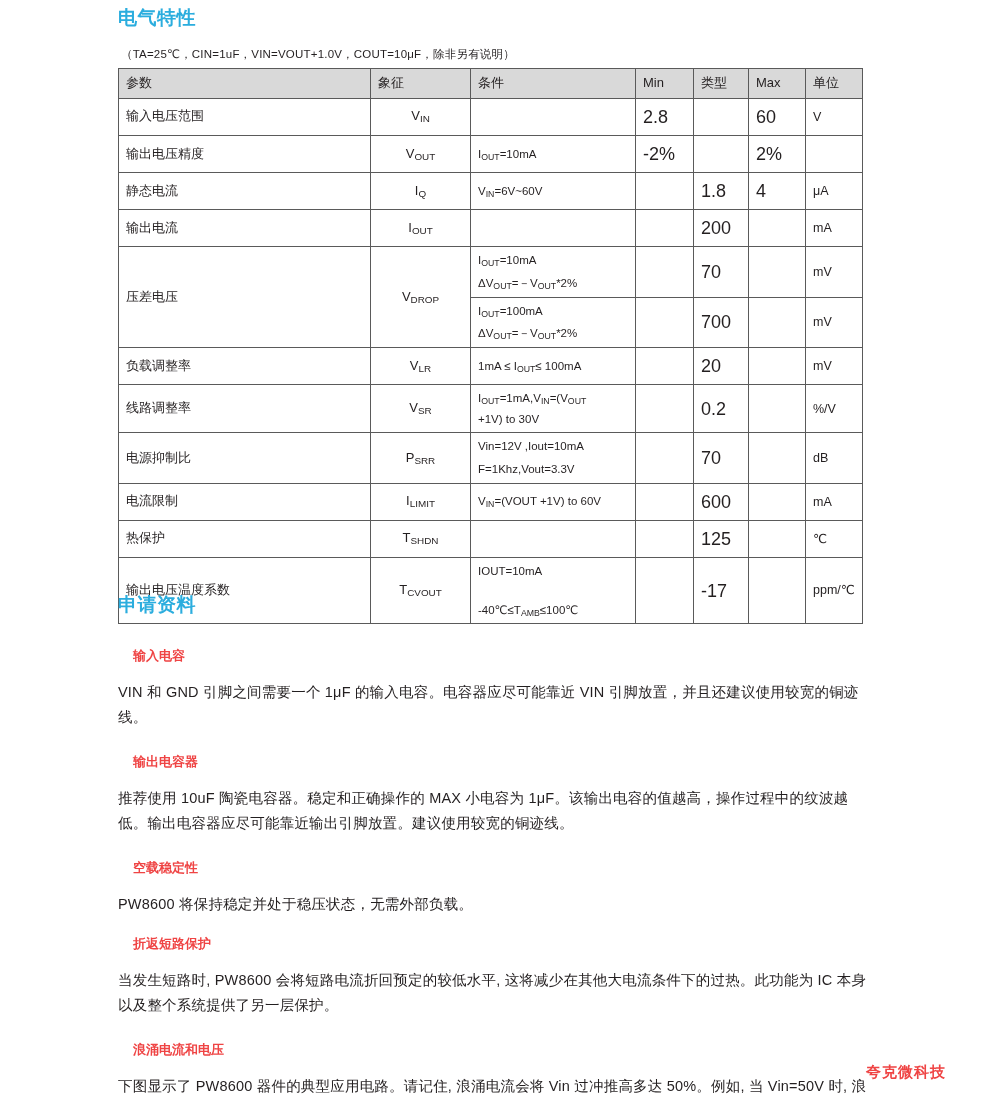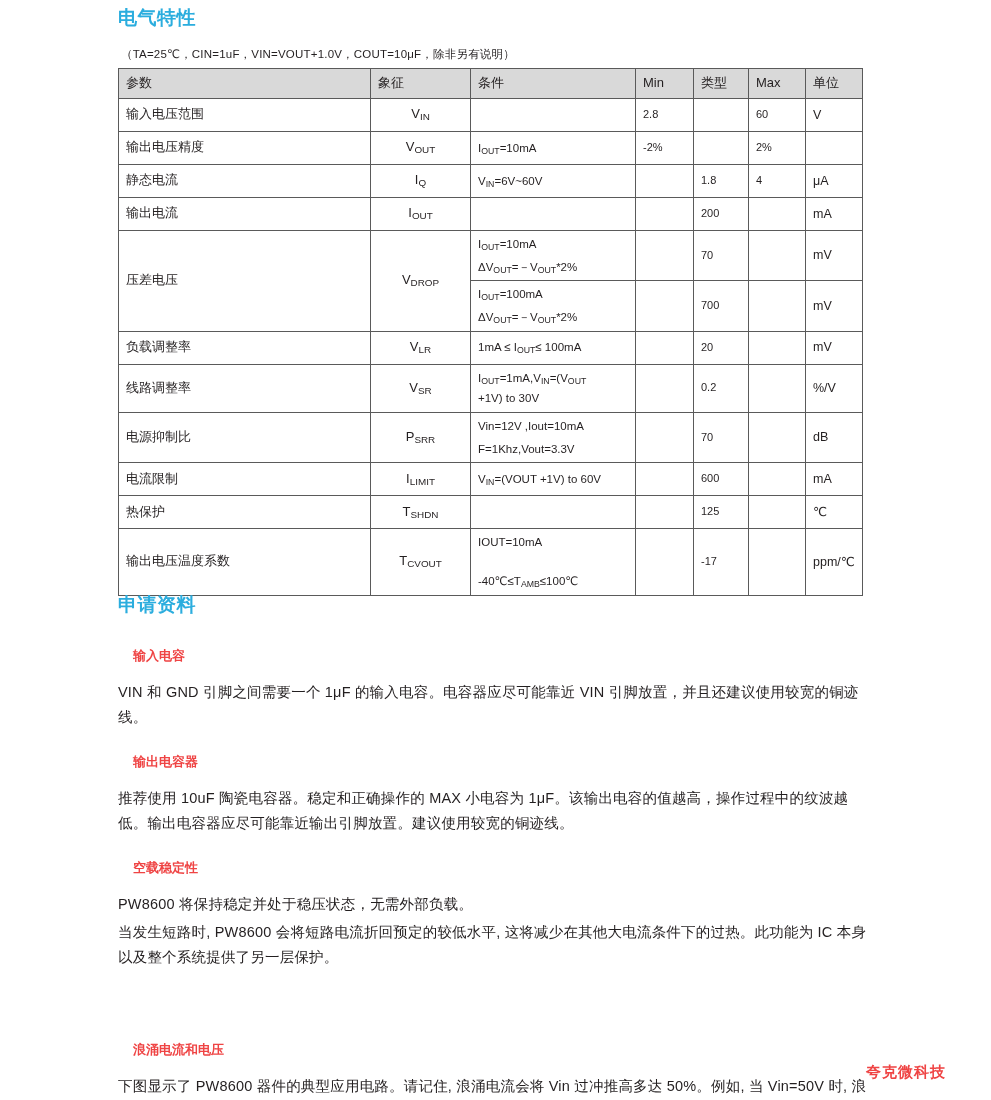--- a/index.html
+++ b/index.html
@@ -69,21 +69,21 @@
   .col-sym { width: 100px; }
   .col-cond { width: 165px; }
   .col-min { width: 58px; }
   .col-typ { width: 55px; }
   .col-max { width: 57px; }
   .col-unit { width: 57px; }
 
   td.param { font-size: 13px; }
   td.sym { font-size: 13px; text-align: center; }
   td.cond { font-size: 11.5px; }
-  td.num { font-size: 11px; }
+  td.num { font-size: 18px; }
   td.unit { font-size: 12.5px; }
 
   sub {
     font-size: 0.76em;
     vertical-align: baseline;
     position: relative;
     top: 2px;
   }
 
   .rowh-1 td { height: 22px; }
@@ -306,20 +306,21 @@
     <div class="sub-head">输出电容器</div>
     <p class="body-text">推荐使用 10uF 陶瓷电容器。稳定和正确操作的 MAX 小电容为 1μF。该输出电容的值越高，操作过程中的纹波越低。输出电容器应尽可能靠近输出引脚放置。建议使用较宽的铜迹线。</p>
   </div>
 
   <div class="block" id="blk-noload">
     <div class="sub-head">空载稳定性</div>
     <p class="body-text">PW8600 将保持稳定并处于稳压状态，无需外部负载。</p>
   </div>
 
   <div class="block" id="blk-foldback">
+    <div class="sub-head">折返短路保护</div>
     <p class="body-text">当发生短路时, PW8600 会将短路电流折回预定的较低水平, 这将减少在其他大电流条件下的过热。此功能为 IC 本身以及整个系统提供了另一层保护。</p>
   </div>
 
   <div class="block" id="blk-surge">
     <div class="sub-head">浪涌电流和电压</div>
     <p class="body-text">下图显示了 PW8600 器件的典型应用电路。请记住, 浪涌电流会将 Vin 过冲推高多达 50%。例如, 当 Vin=50V 时, 浪涌引起的尖峰电压可高达 75V。因此, Cin 的额定电压需要高于应用的 50%。</p>
   </div>
 
   <div class="watermark">夸克微科技</div>
 

